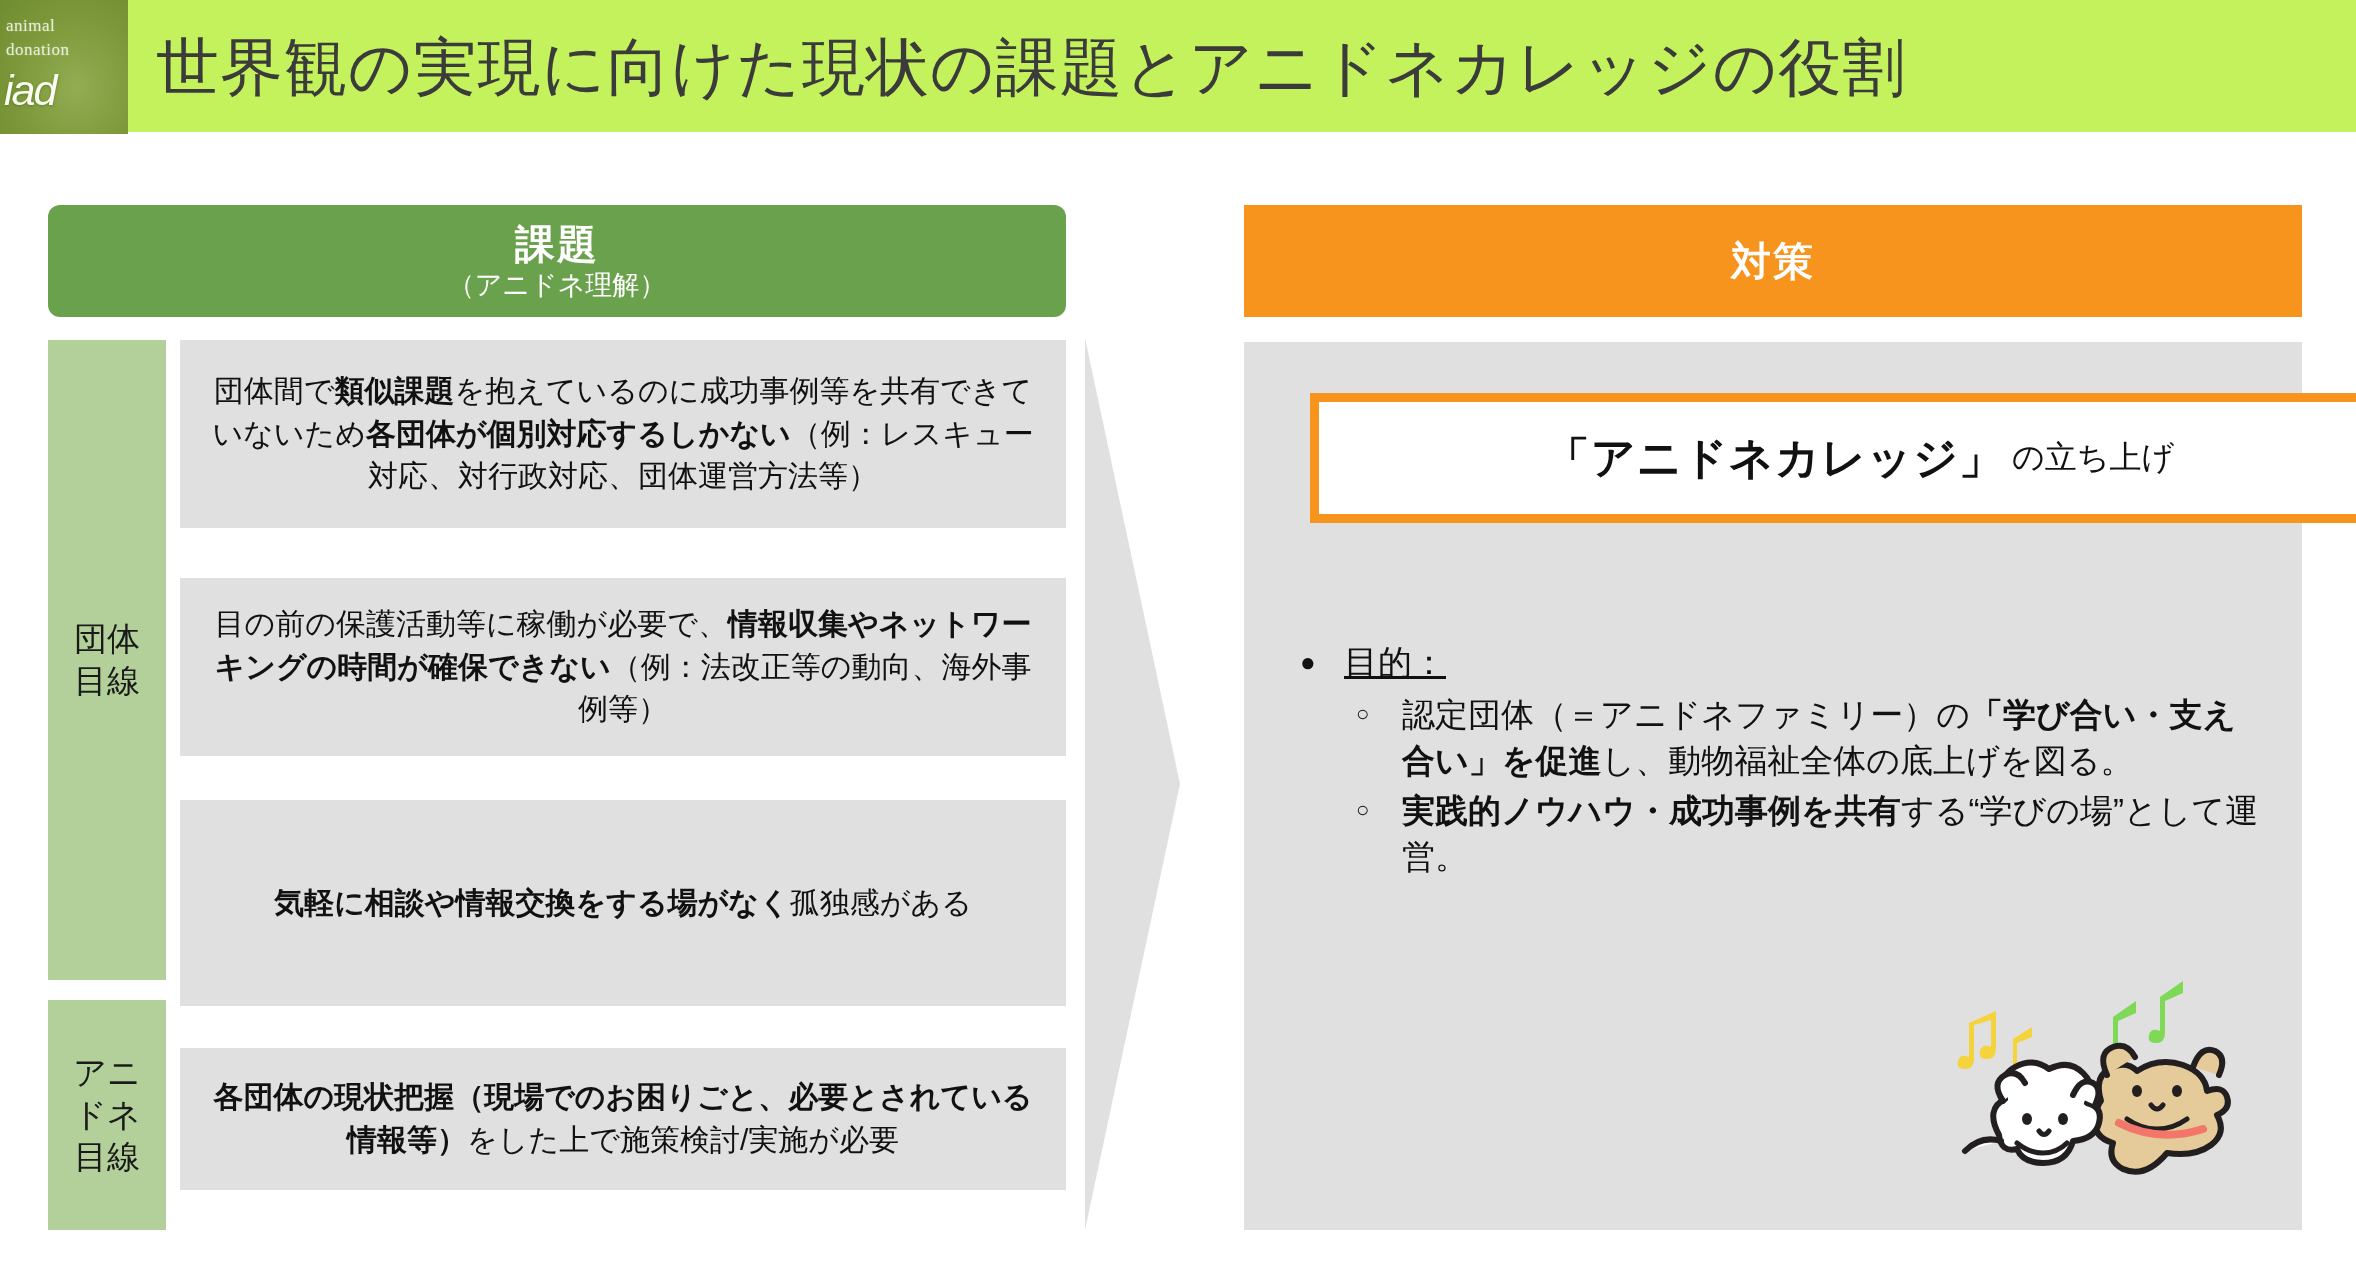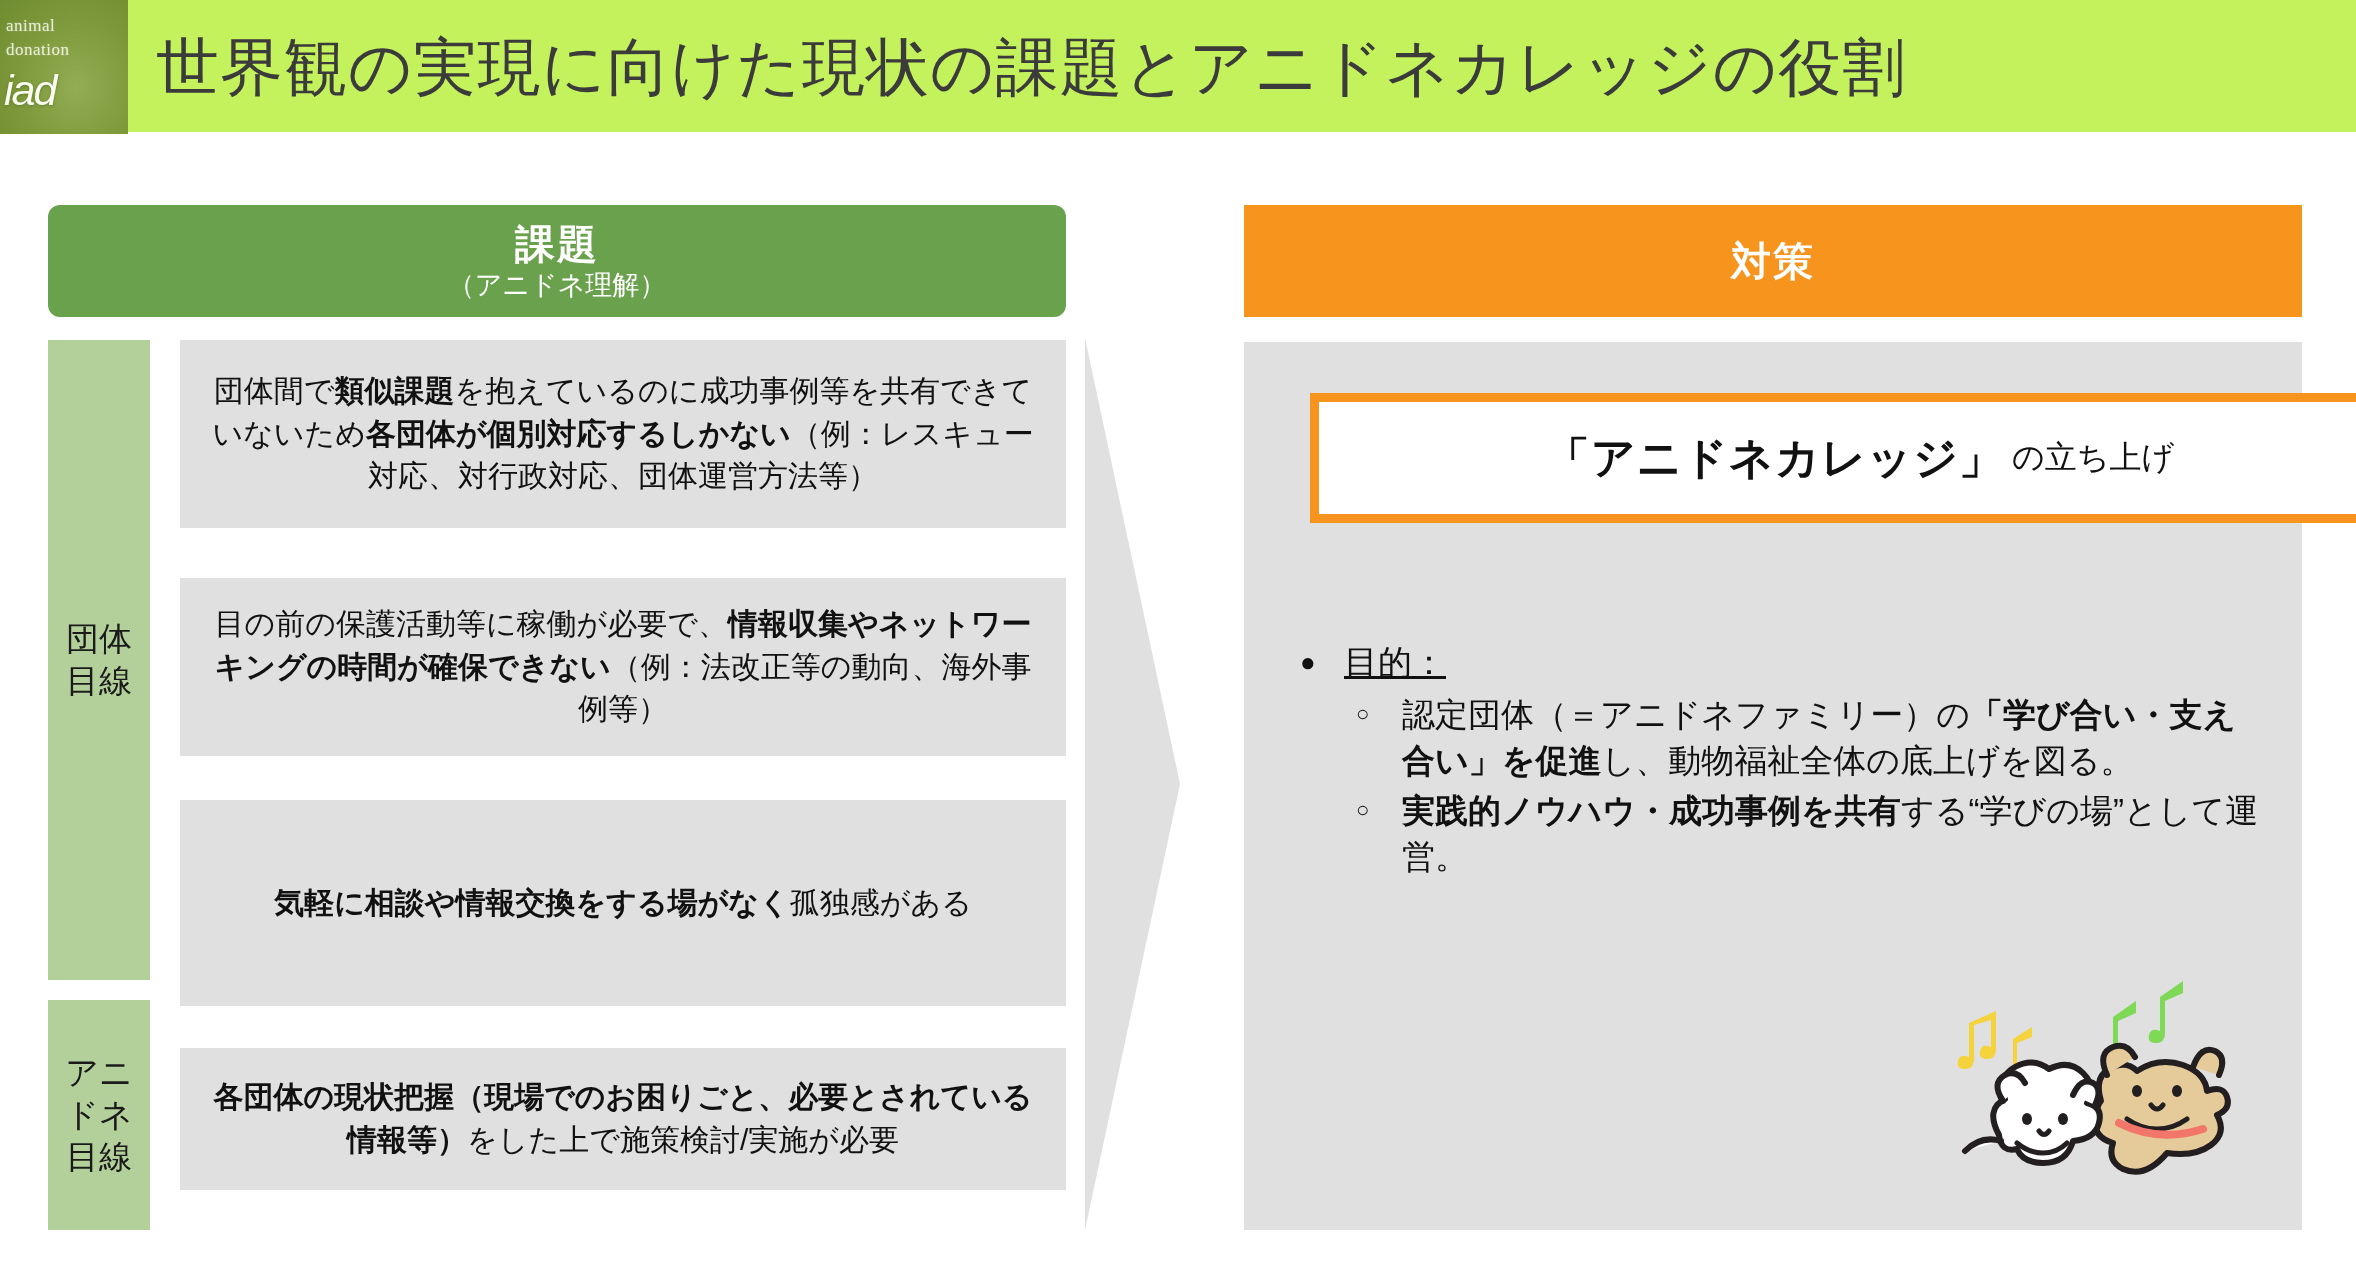--- a/index.html
+++ b/index.html
@@ -93,21 +93,21 @@
     letter-spacing: 2px;
   }
   #challenge-header .hdr-sub {
     font-size: 27px;
     margin-top: 3px;
   }
 
   .side-label {
     position: absolute;
     left: 48px;
-    width: 102px;
+    width: 118px;
     background: #b3d09a;
     color: #1a1a1a;
     display: flex;
     align-items: center;
     justify-content: center;
     font-size: 33px;
     line-height: 1.28;
     text-align: center;
   }
   #side-label-orgs { top: 340px; height: 640px; }

